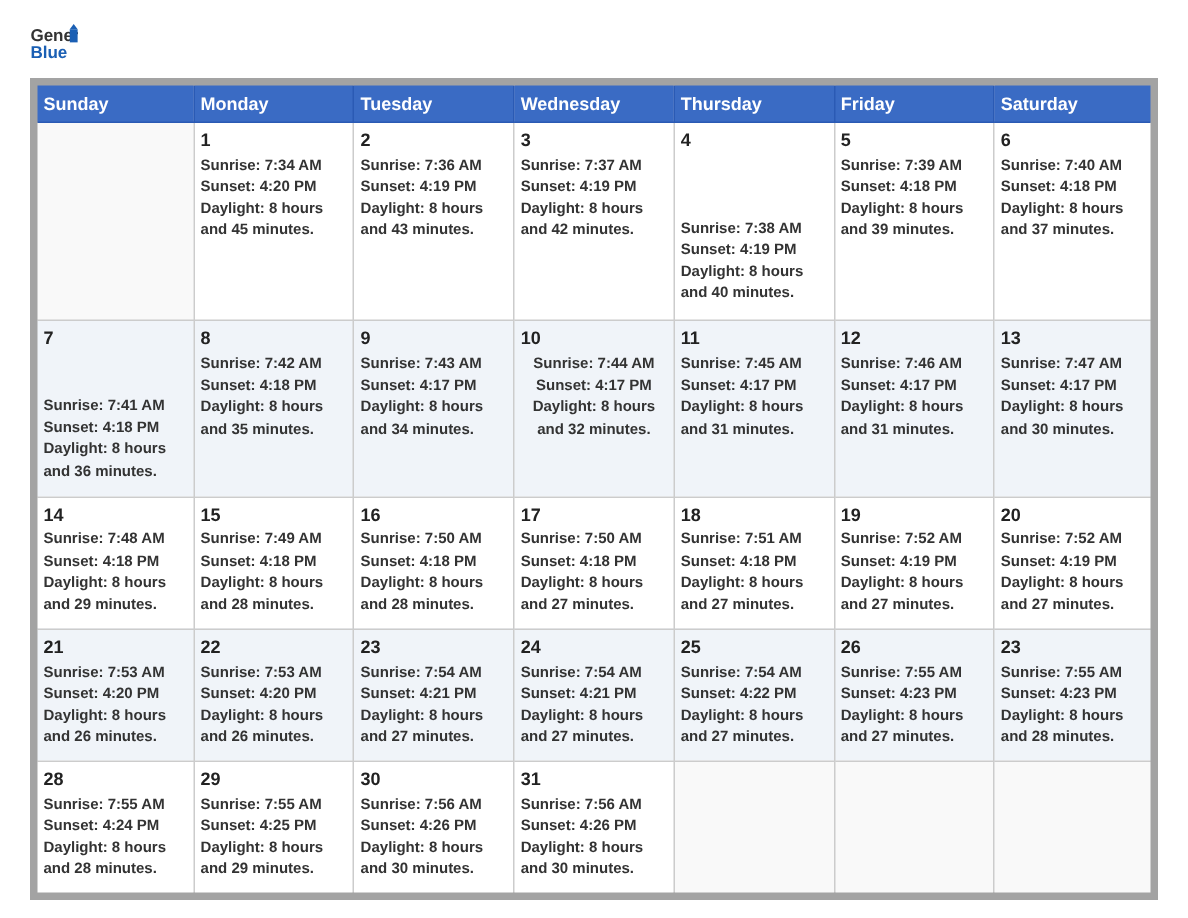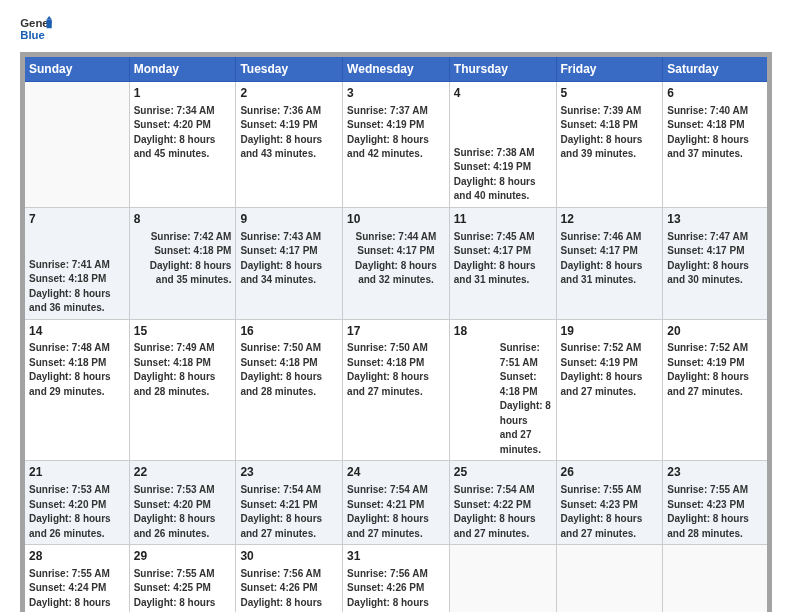--- a/index.html
+++ b/index.html
@@ -177,21 +177,21 @@
         <tr class="row-shaded">
           <td>
             <span class="day-number">7</span>
             <div class="day-info" style="white-space: pre-line; margin-top: 30px;">Sunrise: 7:41 AM
 Sunset: 4:18 PM
 Daylight: 8 hours
 and 36 minutes.</div>
           </td>
           <td>
             <span class="day-number">8</span>
-            <div class="day-info" style="white-space: pre-line; text-align: right;">Sunrise: 7:42 AM
+            <div class="day-info" style="white-space: pre-line;">Sunrise: 7:42 AM
 Sunset: 4:18 PM
 Daylight: 8 hours
 and 35 minutes.</div>
           </td>
           <td>
             <span class="day-number">9</span>
             <div class="day-info" style="white-space: pre-line;">Sunrise: 7:43 AM
 Sunset: 4:17 PM
 Daylight: 8 hours
 and 34 minutes.</div>
@@ -249,21 +249,21 @@
           </td>
           <td>
             <span class="day-number">17</span>
             <div class="day-info" style="white-space: pre-line;">Sunrise: 7:50 AM
 Sunset: 4:18 PM
 Daylight: 8 hours
 and 27 minutes.</div>
           </td>
           <td>
             <span class="day-number">18</span>
-            <div class="day-info" style="white-space: pre-line; margin-left: 46px;">Sunrise: 7:51 AM
+            <div class="day-info" style="white-space: pre-line;">Sunrise: 7:51 AM
 Sunset: 4:18 PM
 Daylight: 8 hours
 and 27 minutes.</div>
           </td>
           <td>
             <span class="day-number">19</span>
             <div class="day-info" style="white-space: pre-line;">Sunrise: 7:52 AM
 Sunset: 4:19 PM
 Daylight: 8 hours
 and 27 minutes.</div>

